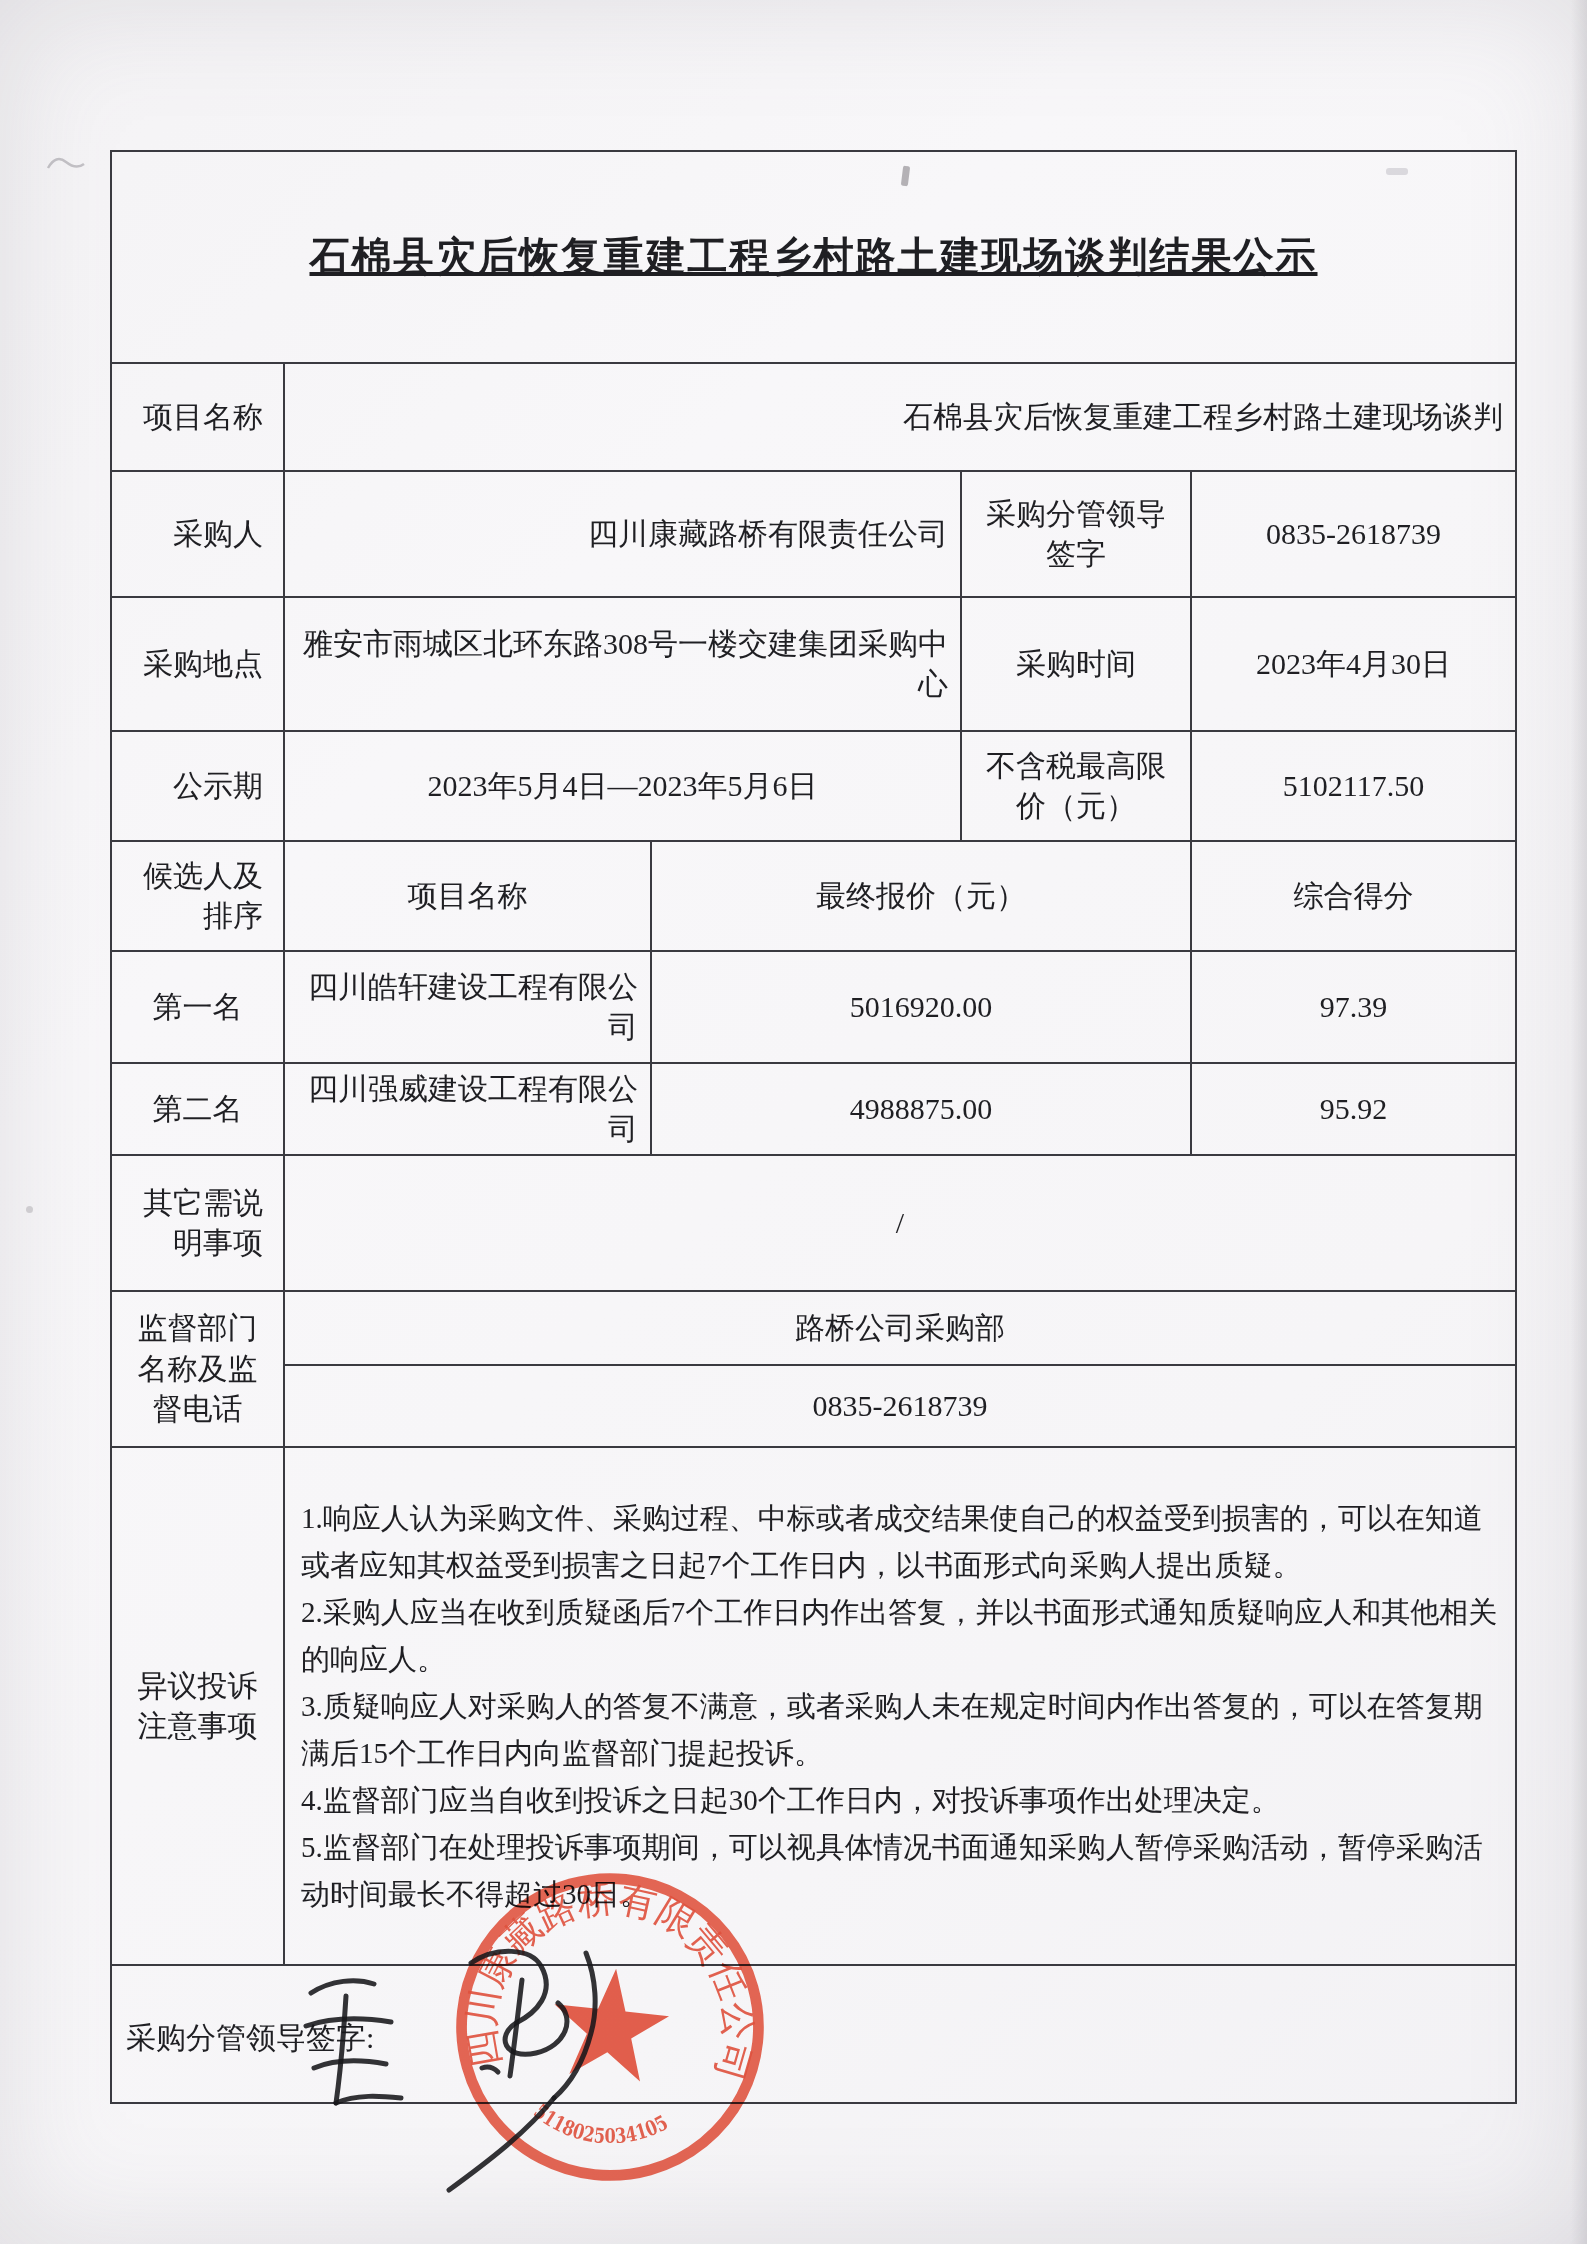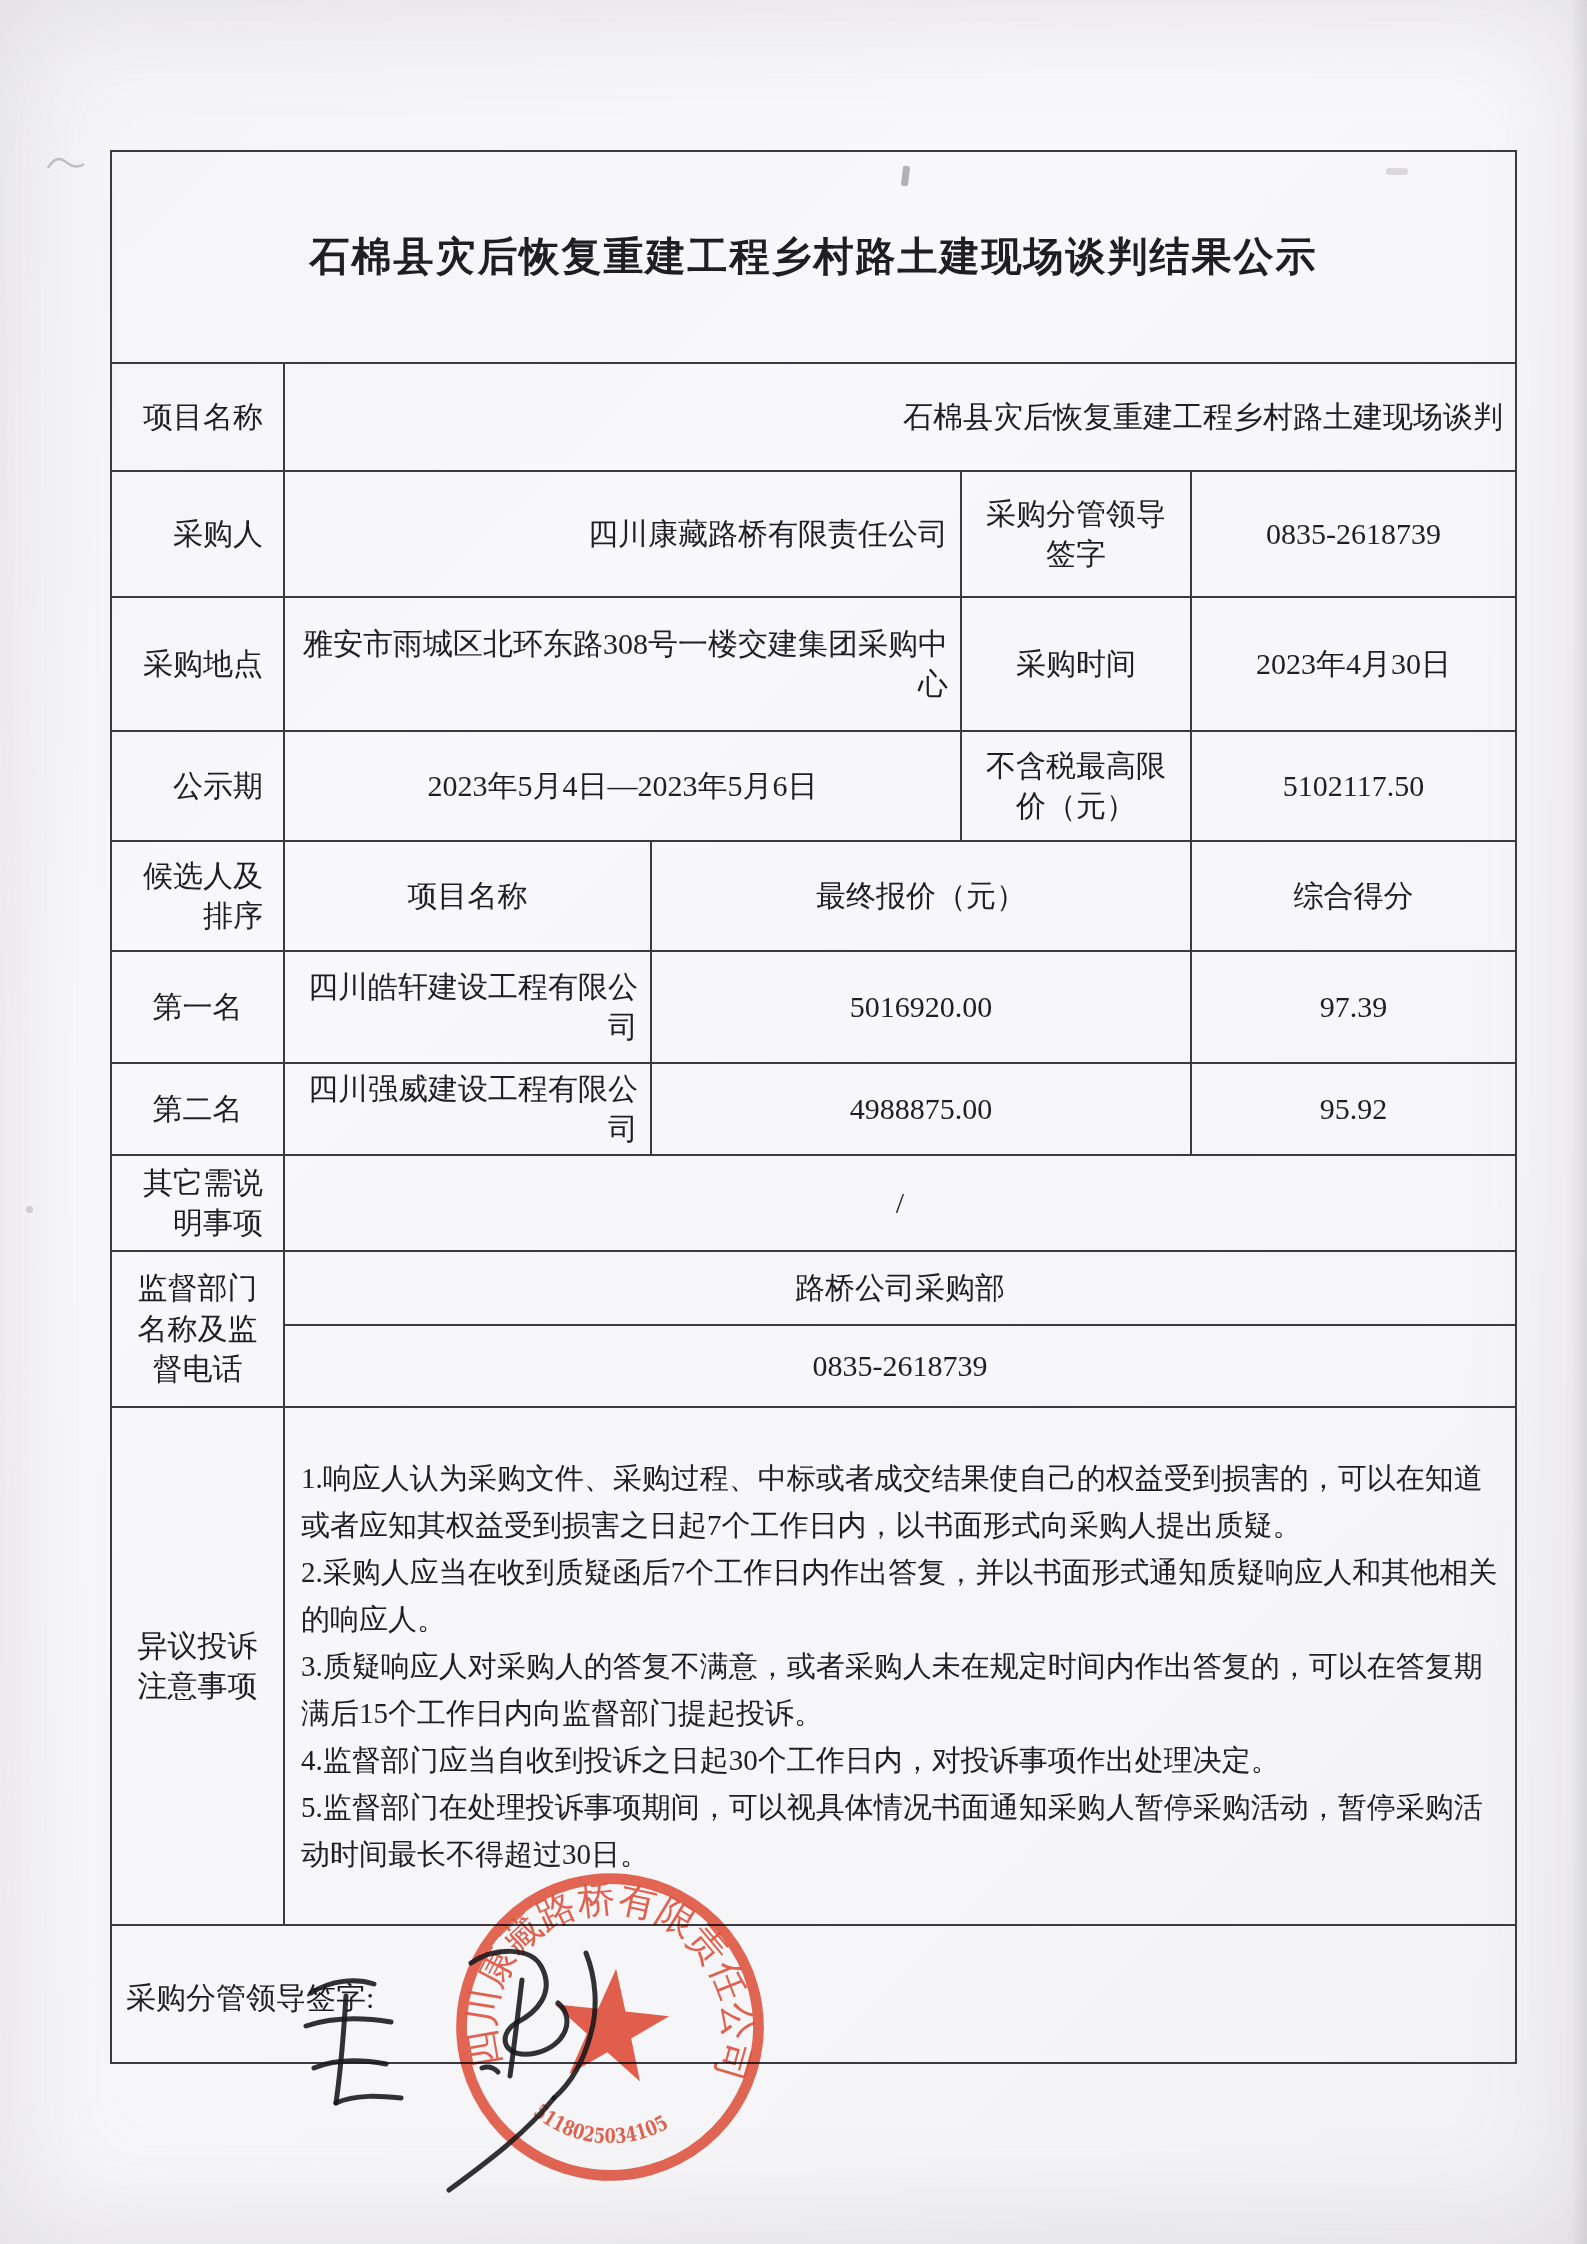--- a/index.html
+++ b/index.html
@@ -24,20 +24,21 @@
     font-size:30px;line-height:1.35;
     vertical-align:middle;
     word-break:break-all;
   }
   td.lbl{padding:0 20px;}
   .c{text-align:center}
   .l{text-align:right}
   .title-row td{
     font-weight:bold;font-size:40px;letter-spacing:2px;text-align:center;
     padding:0 30px;
+    text-decoration:underline;
   }
   .notice-cell{padding:16px 16px;vertical-align:middle}
   .notice-cell p{margin:0;font-size:29px;line-height:47px;text-align:left}
   .sig-cell{padding:8px 0 0 14px;text-align:left;font-size:30px}
   
   .stamp{
     position:absolute;left:444px;top:1858px;width:332px;height:338px;
     mix-blend-mode:multiply;opacity:.92;
     transform:rotate(6deg);
     pointer-events:none;
@@ -118,21 +119,21 @@
       <td class="c">97.39</td>
     </tr>
 
     <tr style="height:92px">
       <td class="c">第二名</td>
       <td class="l">四川强威建设工程有限公司</td>
       <td colspan="2" class="c">4988875.00</td>
       <td class="c">95.92</td>
     </tr>
 
-    <tr style="height:96px">
+    <tr style="height:136px">
       <td class="lbl l">其它需说明事项</td>
       <td colspan="4" class="c">/</td>
     </tr>
 
     <tr style="height:74px">
       <td class="lbl c" rowspan="2">监督部门名称及监督电话</td>
       <td colspan="4" class="c">路桥公司采购部</td>
     </tr>
     <tr style="height:82px">
       <td colspan="4" class="c">0835-2618739</td>

